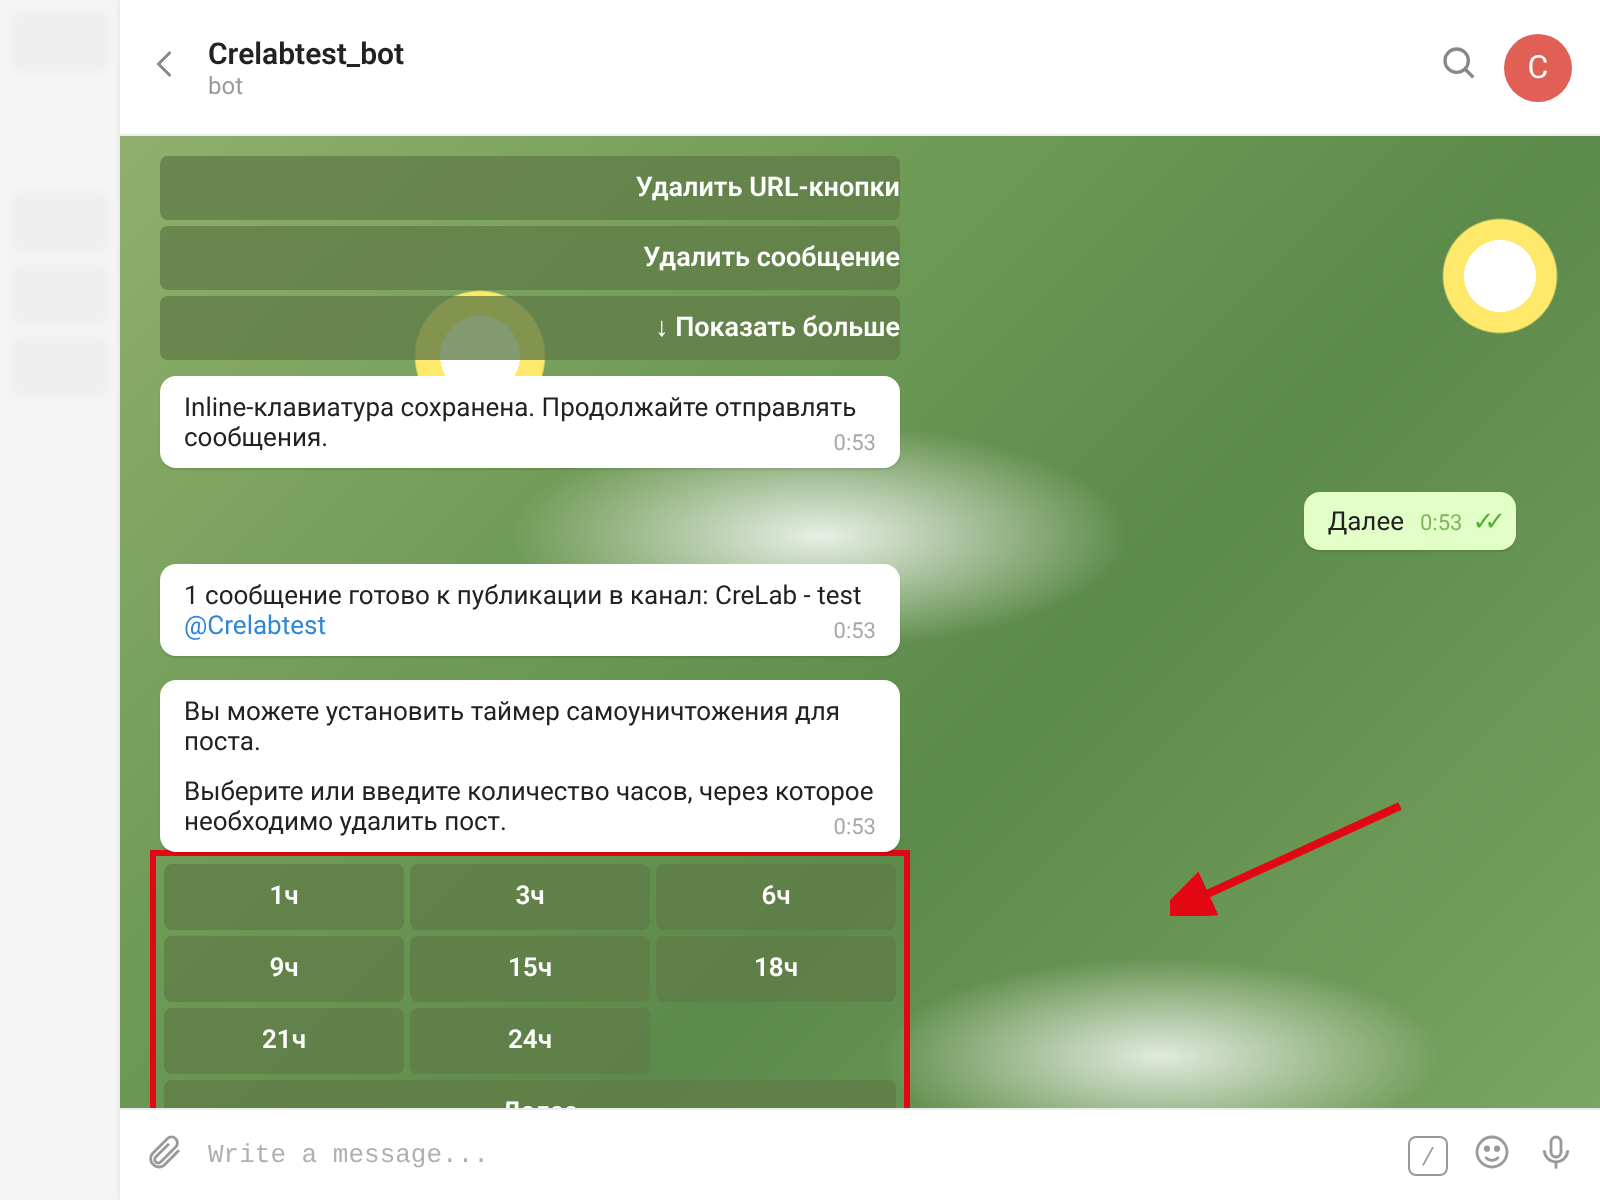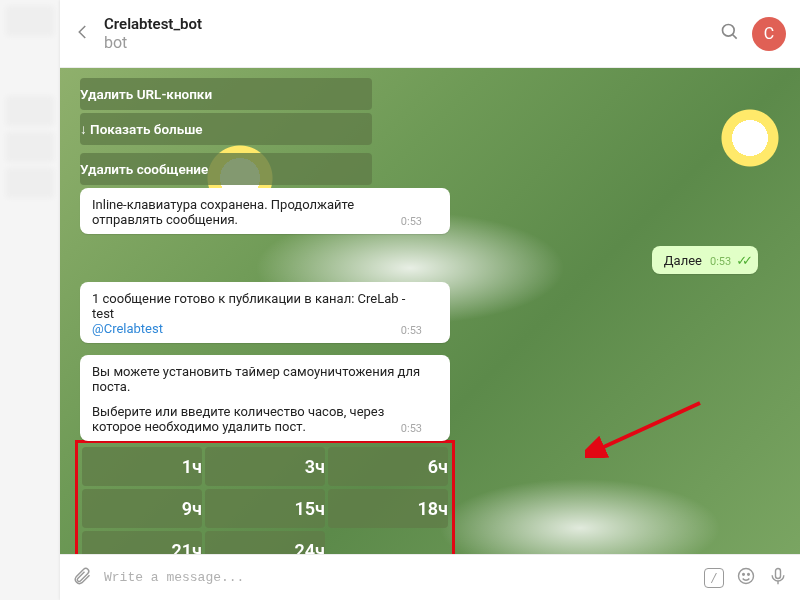--- a/index.html
+++ b/index.html
@@ -37,21 +37,21 @@
     display: flex;
     align-items: center;
     padding: 0 14px;
     border-bottom: 1px solid #ececec;
     background: #fff;
     gap: 12px;
   }
   .back-icon svg { width: 18px; height: 18px; stroke: #888; }
   .title-block { flex: 1; }
   .title { font-weight: 600; font-size: 15px; color: #222; }
-  .subtitle { font-size: 16px; color: #9a9a9a; }
+  .subtitle { font-size: 12px; color: #9a9a9a; }
   .search-icon svg { width: 20px; height: 20px; stroke: #888; }
   .avatar {
     width: 34px; height: 34px; border-radius: 50%;
     background: #e06055; color: #fff;
     display: flex; align-items: center; justify-content: center;
     font-size: 16px;
   }
   .chat-area {
     flex: 1;
     position: relative;
@@ -69,35 +69,35 @@
       radial-gradient(ellipse 220px 80px at 350px 200px, rgba(255,255,255,.85), transparent 70%),
       radial-gradient(ellipse 200px 70px at 520px 460px, rgba(255,255,255,.8), transparent 70%);
     pointer-events: none;
   }
   .msg-wrap {
     position: relative;
     padding: 10px 20px 10px 20px;
     height: 100%;
   }
   .kb-btn-top {
-    width: 292px;
+    width: 370px;
     margin: 0 0 3px 0;
     padding: 8px 0;
-    text-align: left;
+    text-align: right;
     color: #fff;
     background: rgba(96,124,72,.78);
     border-radius: 4px;
     font-size: 13.5px;
     font-weight: 600;
   }
   .bubble-in {
     width: 370px;
     background: #fff;
     border-radius: 8px;
-    padding: 9px 28px 6px 12px;
+    padding: 9px 12px 6px 12px;
     font-size: 13px;
     color: #222;
     box-shadow: 0 1px 1px rgba(0,0,0,.1);
     margin-bottom: 12px;
     position: relative;
   }
   .bubble-in .time {
     font-size: 11px;
     color: #a7a7a7;
     float: right;
@@ -129,23 +129,23 @@
     grid-template-columns: repeat(3, 1fr);
     gap: 3px;
     outline: 3px solid #e30613;
     outline-offset: 2px;
     padding: 2px;
     margin-top: -6px;
   }
   .kb-grid .kb-cell {
     background: rgba(96,124,72,.78);
     color: #fff;
-    text-align: right;
+    text-align: center;
     padding: 9px 0;
-    font-size: 18px;
+    font-size: 13px;
     font-weight: 600;
     border-radius: 4px;
   }
   .kb-grid .kb-full { grid-column: 1 / span 3; }
   .arrow {
     position: absolute;
     right: 95px;
     top: 330px;
     width: 120px;
     height: 60px;
@@ -206,22 +206,22 @@
     </span>
     <div class="avatar">
       <span>C</span>
     </div>
   </div>
 
   <div class="chat-area">
     <div class="msg-wrap">
 
       <div class="kb-btn-top">Удалить URL-кнопки</div>
+      <div class="kb-btn-top">Удалить сообщение</div>
       <div class="kb-btn-top" style="margin-bottom:8px">↓ Показать больше</div>
-      <div class="kb-btn-top">Удалить сообщение</div>
 
       <div class="bubble-in">
         <span>Inline-клавиатура сохранена. Продолжайте отправлять сообщения.</span>
         <span class="time">0:53</span>
         <div style="clear:both"></div>
       </div>
 
       <div class="bubble-out">
         <span>Далее</span>
         <span class="time">0:53</span>

